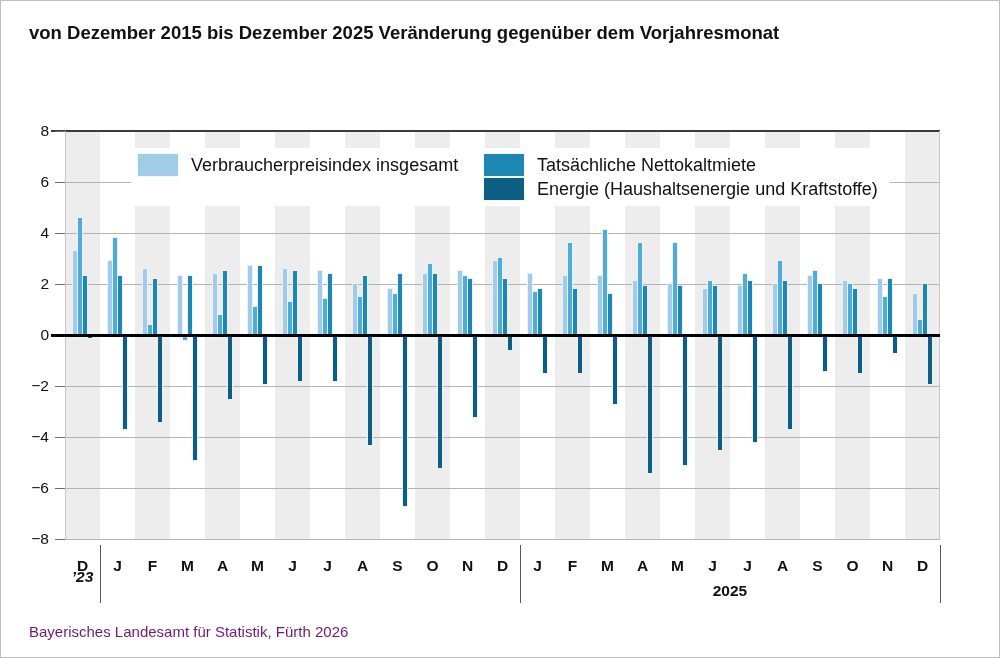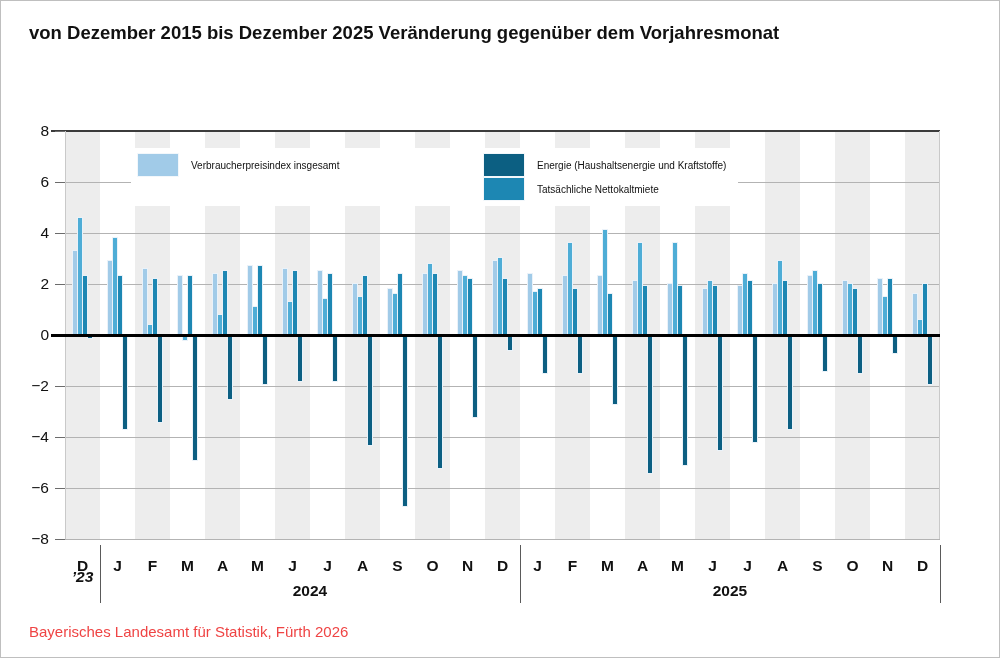--- a/index.html
+++ b/index.html
@@ -41,24 +41,24 @@
   }
   .xsep{position:absolute;width:1px;background:#5a5a5a;z-index:2;}
   .legend{
     position:absolute;left:130px;top:147px;
     display:flex;background:#ffffff;padding:6px 12px 6px 7px;z-index:4;
   }
   .legend-col{display:flex;flex-direction:column;gap:2px;}
   .legend-col.first{width:346px;}
   .legend-row{display:flex;align-items:center;height:22px;}
   .swatch{width:40px;height:22px;flex:0 0 40px;box-shadow:0 0 0 1px #f2f7fb;}
-  .legend-text{margin-left:13px;font-size:10px;color:#111;white-space:nowrap;}
+  .legend-text{margin-left:13px;font-size:18px;color:#111;white-space:nowrap;}
   .footer{
     position:absolute;left:28px;top:622px;
-    font-size:15px;color:#ef4444;
+    font-size:15px;color:#701a75;
   }
 </style>
 </head>
 <body>
 
 <div class="canvas">
   <div class="title">
     <div>von Dezember 2015 bis Dezember 2025 Veränderung gegenüber dem Vorjahresmonat</div>
   </div>
 
@@ -225,39 +225,38 @@
       <div class="mlab" style="left: 659px; top: 556px; width: 35px;">M</div>
       <div class="mlab" style="left: 694px; top: 556px; width: 35px;">J</div>
       <div class="mlab" style="left: 729px; top: 556px; width: 35px;">J</div>
       <div class="mlab" style="left: 764px; top: 556px; width: 35px;">A</div>
       <div class="mlab" style="left: 799px; top: 556px; width: 35px;">S</div>
       <div class="mlab" style="left: 834px; top: 556px; width: 35px;">O</div>
       <div class="mlab" style="left: 869px; top: 556px; width: 35px;">N</div>
       <div class="mlab" style="left: 904px; top: 556px; width: 35px;">D</div>
       <div class="yearlab" style="left: 64px; top: 567px; width: 35px; font-style: italic;">’23</div>
       <div class="xsep" style="left: 99px; top: 544px; height: 58px;"></div>
-      <div class="yearlab" style="left: 99px; top: 581px; width: 420px;">2024</div>
       <div class="xsep" style="left: 519px; top: 544px; height: 58px;"></div>
       <div class="yearlab" style="left: 519px; top: 581px; width: 420px;">2025</div>
       <div class="xsep" style="left: 939px; top: 544px; height: 58px;"></div>
     </div>
 
   <div class="legend">
     <div class="legend-col first" id="legend-col-1">
         <div class="legend-row">
           <div class="swatch" style="background: rgb(161, 203, 232);"></div>
           <span class="legend-text">Verbraucherpreisindex insgesamt</span>
         </div>
       </div>
     <div class="legend-col" id="legend-col-2">
         <div class="legend-row">
+          <div class="swatch" style="background: rgb(29, 135, 179);"></div>
+          <span class="legend-text">Tatsächliche Nettokaltmiete</span>
+        </div>
+        <div class="legend-row">
           <div class="swatch" style="background: rgb(12, 95, 130);"></div>
           <span class="legend-text">Energie (Haushaltsenergie und Kraftstoffe)</span>
         </div>
-        <div class="legend-row">
-          <div class="swatch" style="background: rgb(29, 135, 179);"></div>
-          <span class="legend-text">Tatsächliche Nettokaltmiete</span>
-        </div>
       </div>
   </div>
 
   <div class="footer">Bayerisches Landesamt für Statistik, Fürth 2026</div>
 </div>
 
 </body></html>

